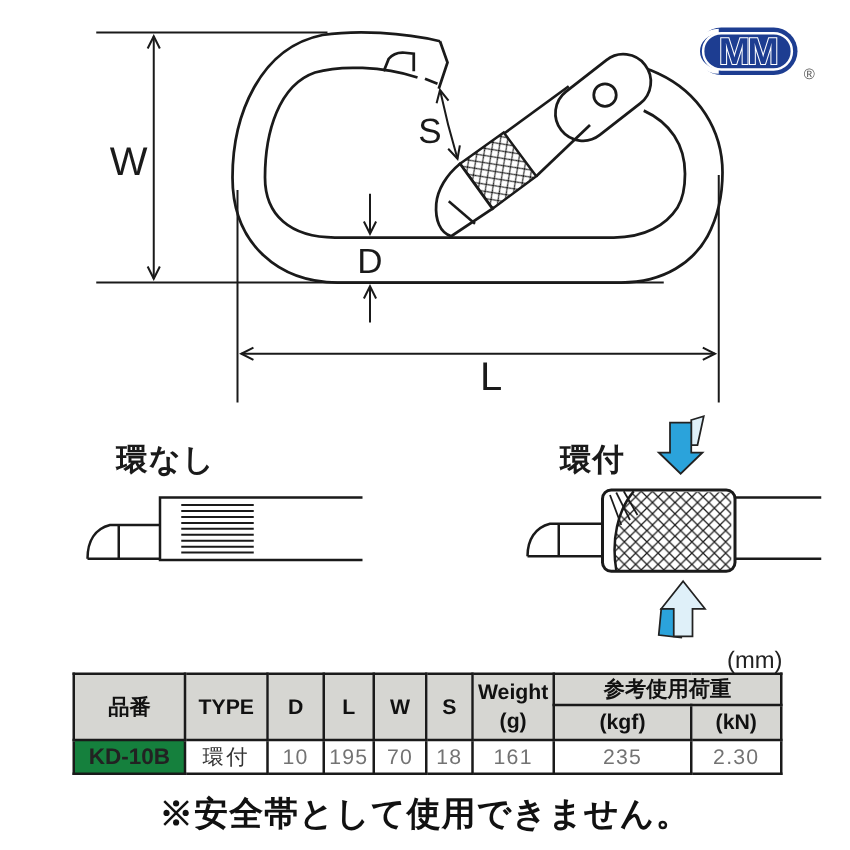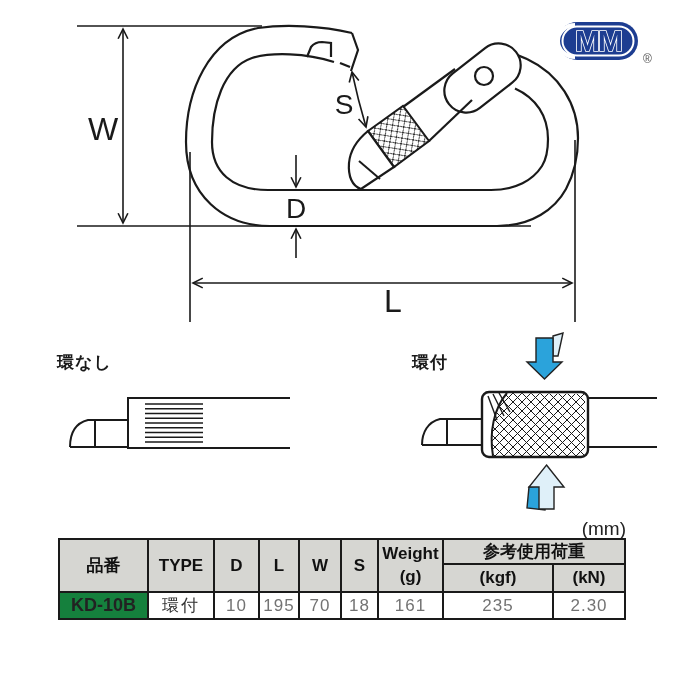--- a/index.html
+++ b/index.html
@@ -1,20 +1,20 @@
 <!DOCTYPE html>
 <html><head>
 <meta charset="utf-8">
 <style>
   html,body{margin:0;padding:0;background:#ffffff;}
   #stage{position:relative;width:680px;height:680px;background:#ffffff;overflow:hidden;
          font-family:"Liberation Sans",sans-serif;color:#1a1a1a;}
   svg{position:absolute;left:0;}
   .dimtext{font-family:"Liberation Sans",sans-serif;fill:#1a1a1a;}
-  .jp-label{position:absolute;font-size:17px;font-weight:600;color:#1a1a1a;letter-spacing:1px;}
+  .jp-label{position:absolute;font-size:25px;font-weight:600;color:#1a1a1a;letter-spacing:1px;margin-left:36px;}
   #mm-note{position:absolute;top:518px;left:560px;width:66px;text-align:right;
            font-size:19px;color:#222;}
   #reg-mark{position:absolute;top:52px;left:643px;font-size:12px;color:#555;}
   table{position:absolute;left:58px;top:538px;border-collapse:collapse;table-layout:fixed;
         width:566px;}
   th,td{border:2px solid #1a1a1a;text-align:center;vertical-align:middle;padding:0;
         overflow:hidden;white-space:nowrap;}
   th{background:#d6d6d2;color:#111;font-weight:700;font-size:17px;}
   td{background:#ffffff;color:#737373;font-weight:400;font-size:17px;letter-spacing:1px;}
   td.partno{background:#15803d;color:#222;font-weight:700;font-size:18px;letter-spacing:0;}
@@ -179,14 +179,15 @@
       <td>195</td>
       <td>70</td>
       <td>18</td>
       <td>161</td>
       <td>235</td>
       <td>2.30</td>
     </tr>
   </tbody>
     </table>
 
+  <div id="footnote">※安全帯として使用できません。</div>
 
 </div>
 
 </body></html>

